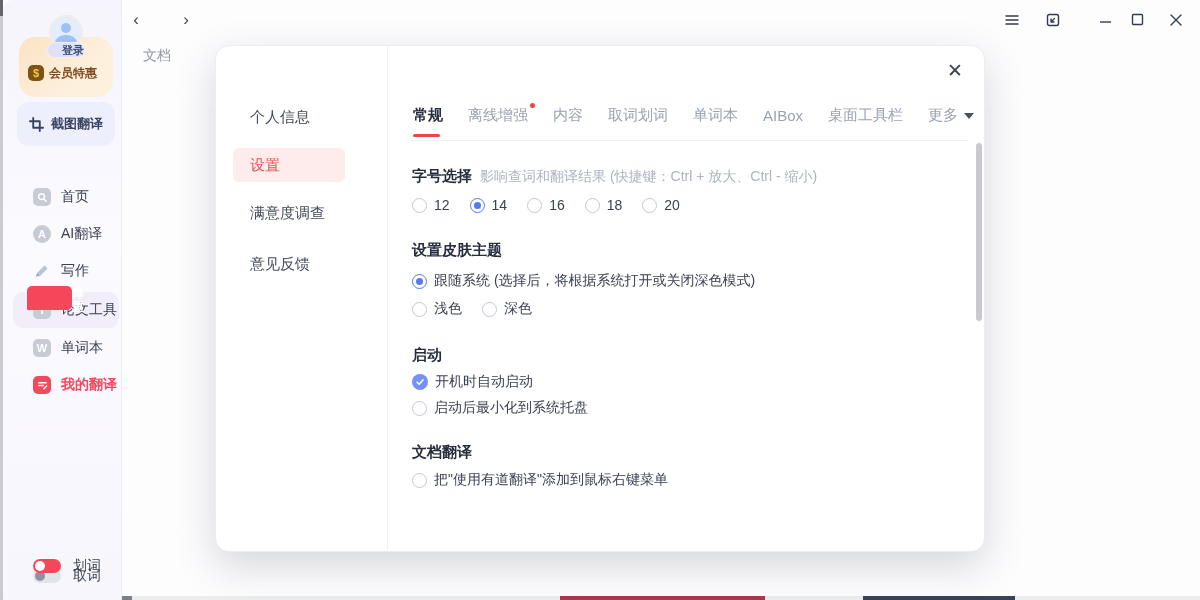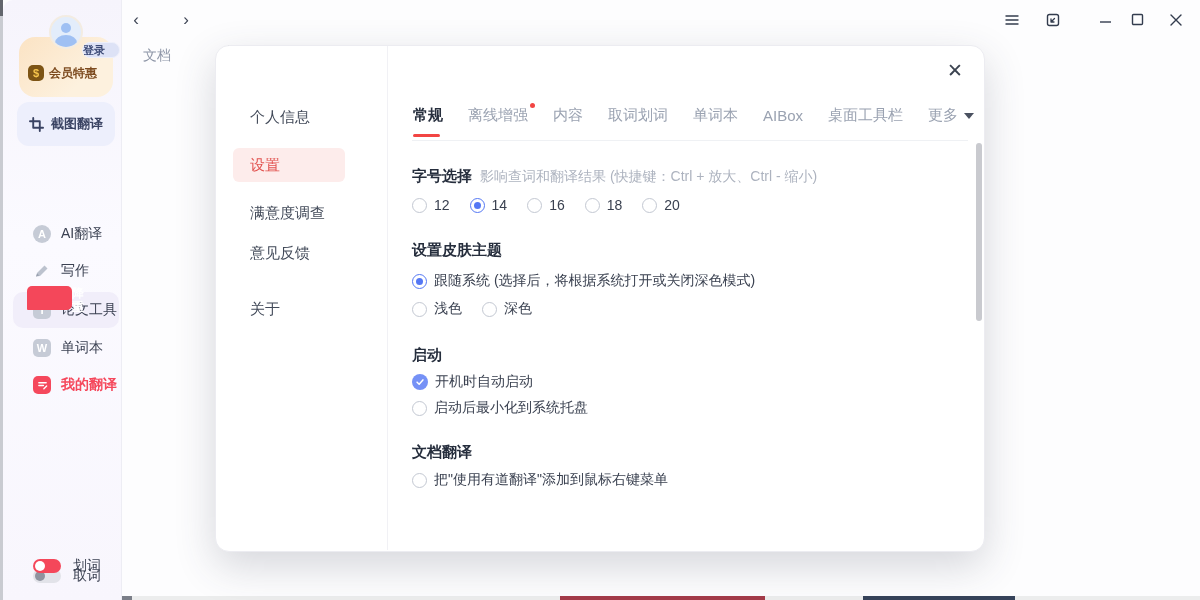--- a/index.html
+++ b/index.html
@@ -14,21 +14,21 @@
   .bstrip-marks{left:88px;top:596px;width:44px;height:4px;background:#7b7f88;}
   .bstrip-red{left:560px;top:596px;width:205px;height:4px;background:#a43b49;}
   .bstrip-navy{left:863px;top:596px;width:152px;height:4px;background:#36435a;}
 
   
   .sidebar{left:3px;top:0;width:119px;height:600px;background:linear-gradient(180deg,#f6f4fc 0%,#fbfaff 40%,#f8f6fd 100%);border-right:1px solid #ededf4;border-top-left-radius:10px;}
   .member-card{left:16px;top:37px;width:94px;height:60px;border-radius:16px;background:linear-gradient(135deg,#fbe3c4 0%,#fdf1de 70%);}
   .avatar{left:46px;top:15px;width:34px;height:34px;border-radius:50%;background:#e3edfb;border:2px solid #f3ece2;overflow:hidden;}
   .avatar .head{position:absolute;left:10px;top:6px;width:10px;height:10px;border-radius:50%;background:#9fc0f3;}
   .avatar .body{position:absolute;left:4px;top:18px;width:22px;height:16px;border-radius:50% 50% 0 0;background:#9fc0f3;}
-  .login-pill{left:44px;top:42px;width:38px;height:16px;border-radius:8px;background:#dde2f6;border:1px solid #eef0fb;color:#3c4a76;font-size:11px;font-weight:bold;text-align:left;line-height:14px;margin-left:35px;}
+  .login-pill{left:44px;top:42px;width:38px;height:16px;border-radius:8px;background:#dde2f6;border:1px solid #eef0fb;color:#3c4a76;font-size:11px;font-weight:bold;text-align:right;line-height:14px;}
   .member-row{left:25px;top:63px;width:80px;height:20px;display:flex;align-items:center;gap:5px;}
   .coin{width:16px;height:16px;border-radius:5px;background:#7d5414;position:relative;flex:0 0 auto;}
   .coin::after{content:"$";position:absolute;left:0;top:0;width:16px;height:16px;color:#f6c44c;font-size:11px;font-weight:bold;text-align:center;line-height:16px;}
   .member-label{color:#7d4b1f;font-size:12px;font-weight:bold;white-space:nowrap;}
   .shot-btn{left:14px;top:102px;width:98px;height:44px;border-radius:12px;background:#edeffc;display:flex;align-items:center;justify-content:center;gap:7px;}
   .shot-label{color:#3a4363;font-size:13px;font-weight:bold;white-space:nowrap;}
 
   .nav-item{left:10px;width:106px;height:36px;border-radius:10px;display:flex;align-items:center;gap:10px;padding-left:20px;}
   .nav-item.hl{background:#f1eefa;}
   .nav-label{font-size:14px;color:#3b4152;white-space:nowrap;}
@@ -107,20 +107,29 @@
     </div>
 
     <div class="abs shot-btn">
       <svg width="15" height="15" viewBox="0 0 16 16">
         <path d="M4.5 1v10.5H15" fill="none" stroke="#3a4363" stroke-width="2" stroke-linecap="round" stroke-linejoin="round"></path>
         <path d="M1 4.5h10.5V15" fill="none" stroke="#3a4363" stroke-width="2" stroke-linecap="round" stroke-linejoin="round"></path>
       </svg>
       <span class="shot-label">截图翻译</span>
     </div>
 
+    <div class="abs nav-item" style="top:179px;">
+      <span class="sq-icon">
+        <svg width="11" height="11" viewBox="0 0 12 12">
+            <circle cx="5" cy="5" r="3.2" fill="none" stroke="#fff" stroke-width="1.6"></circle>
+            <path d="M7.5 7.5 L10 10" stroke="#fff" stroke-width="1.6" stroke-linecap="round"></path>
+          </svg>
+      </span>
+      <span class="nav-label">首页</span>
+    </div>
 
     <div class="abs nav-item" style="top:216px;">
       <span class="sq-icon round">A</span>
       <span class="nav-label">AI翻译</span>
     </div>
 
     <div class="abs nav-item" style="top:253px;">
       <span style="width:18px;height:18px;display:flex;align-items:center;justify-content:center;">
         <svg width="16" height="16" viewBox="0 0 16 16">
             <path d="M2 13.5 L3 10 L10.5 2.5 L13.5 5.5 L6 13 L2 13.5 Z" fill="#bcc2ce"></path>
@@ -196,22 +205,21 @@
   <div class="abs clip-remnant" style="left:308px;width:20px;"></div>
   <div class="abs clip-remnant" style="left:372px;width:18px;"></div>
 
   <div class="abs dialog"></div>
   <div class="abs dlg-close">✕</div>
   <div class="abs dlg-divider-v"></div>
 
   <div class="abs menu-item" style="top:100px;">个人信息</div>
   <div class="abs menu-item active" style="top:148px;">设置</div>
   <div class="abs menu-item" style="top:196px;">满意度调查</div>
-  <div class="abs menu-item" style="top:236px;">意见反馈</div>
-  <div class="abs menu-item" style="top:292px;">关于</div>
+  <div class="abs menu-item" style="top:247px;">意见反馈</div>
 
   <div class="abs tabs">
     <span class="tab active">常规</span>
     <span class="tab"><span>离线增强</span><span class="dot"></span></span>
     <span class="tab">内容</span>
     <span class="tab">取词划词</span>
     <span class="tab">单词本</span>
     <span class="tab">AIBox</span>
     <span class="tab">桌面工具栏</span>
     <span class="tab"><span>更多</span><span class="caret"></span></span>

